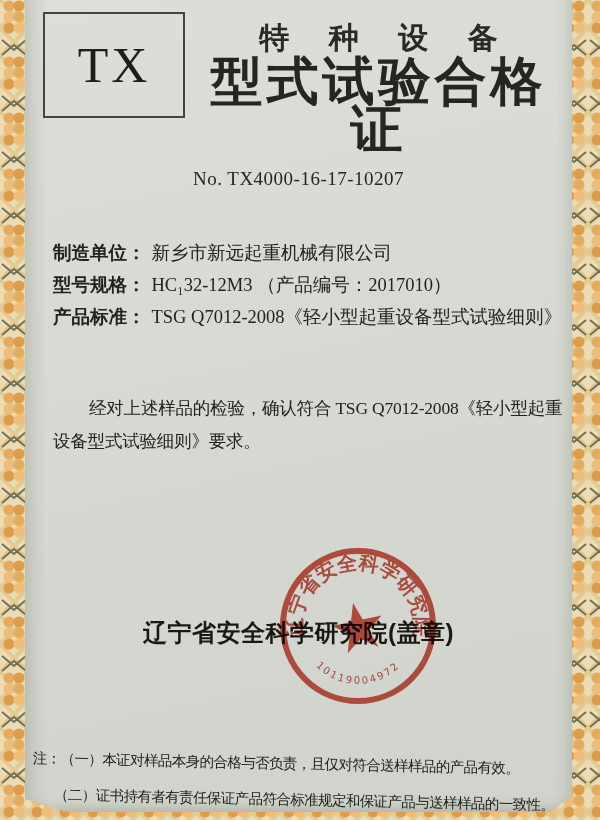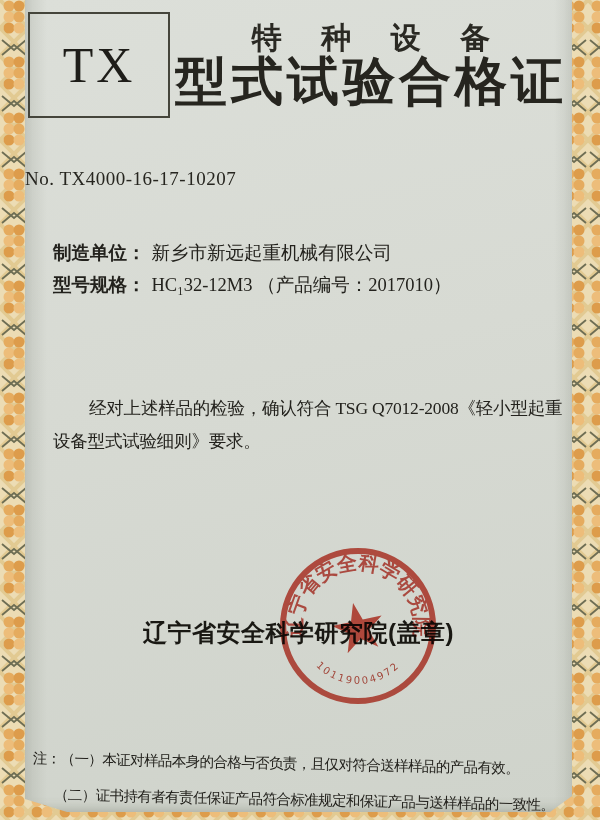--- a/index.html
+++ b/index.html
@@ -15,41 +15,41 @@
   .paper{
     position:absolute;left:25px;top:0;width:547px;height:812px;z-index:1;
     background:
       linear-gradient(90deg, rgba(120,125,112,.20) 0, rgba(120,125,112,0) 22px),
       linear-gradient(-90deg, rgba(110,115,100,.14) 0, rgba(110,115,100,0) 18px),
       linear-gradient(168deg,#dcdfd9 0%, #d7dad3 45%, #cfd3cb 100%);
     box-shadow:inset 0 -8px 14px -8px rgba(90,95,80,.45);
     clip-path:polygon(0 0,100% 0,100% calc(100% - 16px),calc(100% - 22px) 100%,42px 100%,0 calc(100% - 13px));
   }
   
-  .header{display:flex;align-items:flex-start;padding:12px 0 0 3px;}
+  .header{display:flex;align-items:flex-start;padding:12px 0 0 18px;}
   .tx-box{
     width:138px;height:102px;flex:0 0 auto;
     border:2px solid #45453b;
     display:flex;align-items:center;justify-content:center;
   }
   .tx-box span{
     font-size:50px;letter-spacing:3px;color:#1e1d19;
     font-family:"Liberation Serif","DejaVu Serif",serif;
   }
   .titles{flex:1;text-align:center;}
   .category{
     margin-top:8px;font-size:30px;font-weight:600;letter-spacing:16px;
     text-indent:16px;line-height:36px;color:#2a2923;
   }
   .main-title{
     margin-top:2px;font-size:52px;font-weight:600;letter-spacing:4px;
     line-height:48px;color:#26251f;
   }
   .cert-no{
-    position:absolute;left:0;top:168px;width:100%;text-align:left;
+    position:absolute;left:0;top:168px;width:100%;text-align:center;
     font-size:19px;letter-spacing:.5px;color:#26251f;
   }
   
   .fields{position:absolute;left:28px;top:237px;width:512px;}
   .frow{line-height:32px;font-size:18.5px;white-space:nowrap;}
   .flabel{font-weight:600;color:#22211c;margin-top:24px;}
   .fvalue{font-weight:500;margin-left:6px;color:#23221d;}
   
   .statement{position:absolute;left:28px;top:392px;width:522px;font-size:17.5px;
     font-weight:500;line-height:33px;color:#23221d;letter-spacing:-.2px;}
@@ -113,20 +113,23 @@
 
     <div class="cert-no">No. TX4000-16-17-10207</div>
 
     <div class="fields">
       <div class="frow">
         <span class="flabel">制造单位：</span><span class="fvalue">新乡市新远起重机械有限公司</span>
       </div>
       <div class="frow">
         <span class="flabel">型号规格：</span><span class="fvalue">HC₁32-12M3 （产品编号：2017010）</span>
       </div>
+      <div class="frow">
+        <span class="flabel">产品标准：</span><span class="fvalue">TSG Q7012-2008《轻小型起重设备型式试验细则》</span>
+      </div>
     </div>
 
     <div class="statement">
       <div class="l1">经对上述样品的检验，确认符合 TSG Q7012-2008《轻小型起重</div>
       <div class="l2">设备型式试验细则》要求。</div>
     </div>
 
 
     <div class="issuer">辽宁省安全科学研究院(盖章)</div>
 

